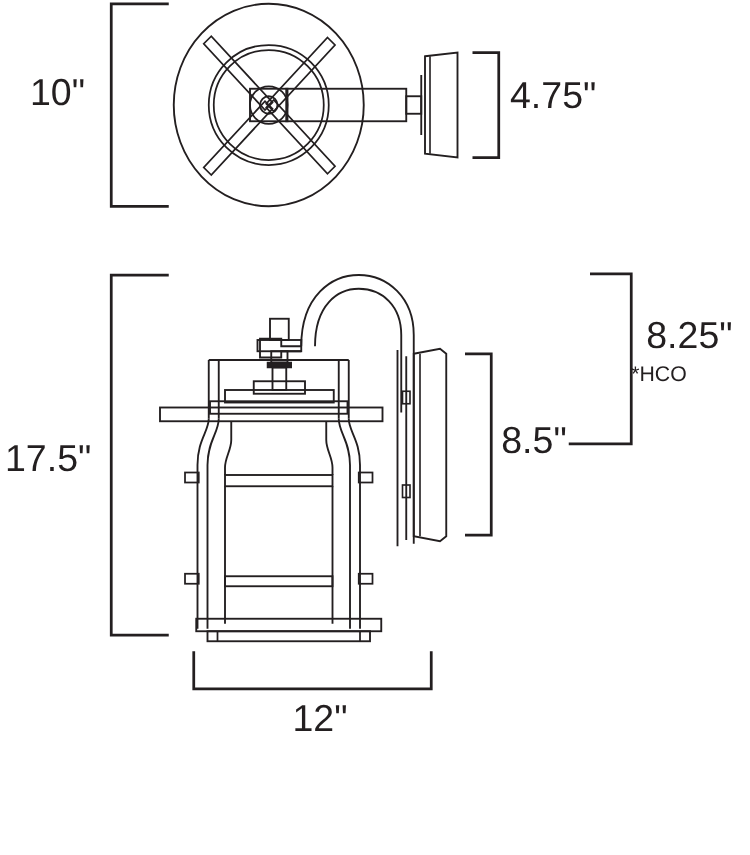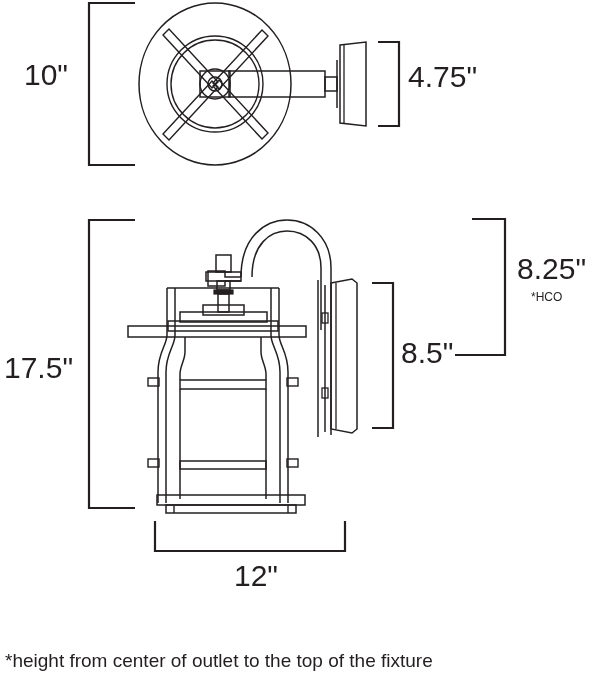--- a/index.html
+++ b/index.html
@@ -50,23 +50,23 @@
     left: 401px;
     top: 338px;
     font-size: 30px;
   }
   .dim-825 {
     left: 517px;
     top: 254px;
     font-size: 30px;
   }
   .dim-hco {
-    left: 531px;
+    left: 505px;
     top: 291px;
-    font-size: 12px;
+    font-size: 17px;
   }
   .dim-12 {
     left: 234px;
     top: 561px;
     font-size: 30px;
   }
   .footnote {
     position: absolute;
     left: 5px;
     top: 650px;
@@ -305,15 +305,14 @@
   <div class="dim-label dim-175">17.5"</div>
 
   <div class="dim-label dim-85">8.5"</div>
 
   <div class="dim-label dim-825">8.25"</div>
 
   <div class="dim-label dim-hco">*HCO</div>
 
   <div class="dim-label dim-12">12"</div>
 
-  <div class="footnote">*height from center of outlet to the top of the fixture</div>
 
 </div>
 
 </body></html>

